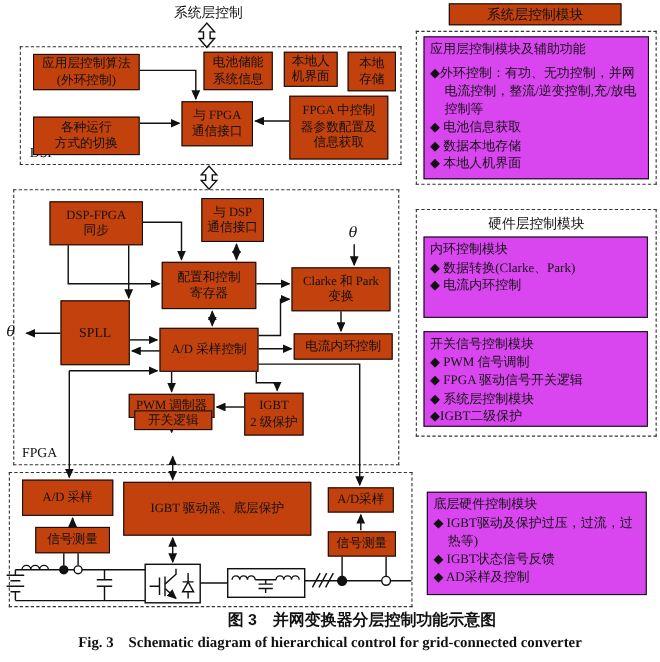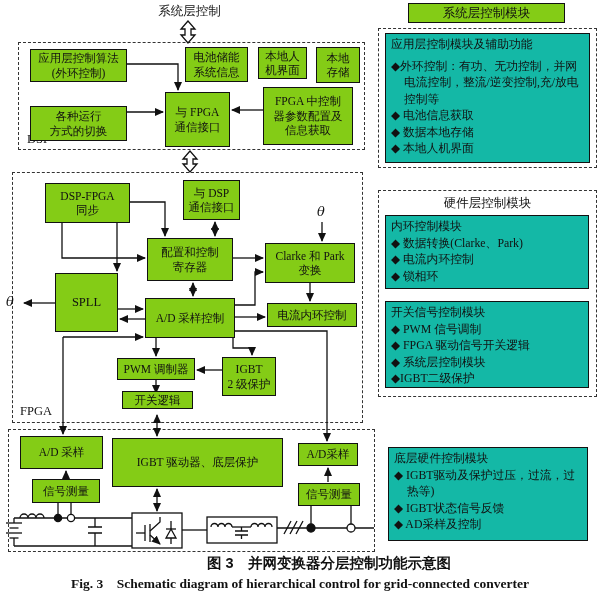--- a/index.html
+++ b/index.html
@@ -1,25 +1,25 @@
 <!DOCTYPE html>
 <html><head>
 <meta charset="utf-8">
 <style>
   html,body{margin:0;padding:0;background:#fff;}
   #stage{position:relative;width:600px;height:602px;background:#fff;color:#111;
          font-family:"Liberation Serif","DejaVu Serif",serif;overflow:hidden;}
   svg{position:absolute;left:0;top:0;}
-  .bx{position:absolute;border:1.2px solid #111;background:#84cc16;display:flex;flex-direction:column;
+  .bx{position:absolute;border:1.2px solid #111;background:#c2410c;display:flex;flex-direction:column;
       align-items:center;justify-content:center;text-align:center;font-size:11.5px;line-height:14.5px;
       box-sizing:border-box;}
   .dash{position:absolute;border:1.2px dashed #333;box-sizing:border-box;background:transparent;}
   .lbl{position:absolute;font-size:12.5px;}
   .theta{position:absolute;font-style:italic;font-size:13px;font-family:"DejaVu Serif",serif;}
-  .panel-box{position:absolute;border:1.2px solid #111;background:#14b8a6;box-sizing:border-box;
+  .panel-box{position:absolute;border:1.2px solid #111;background:#d946ef;box-sizing:border-box;
       padding:2px 5px;font-size:11.8px;line-height:16.5px;text-align:left;}
   .panel-title{position:absolute;text-align:center;font-size:12.5px;}
   .hang{padding-left:13px;text-indent:-13px;}
   .cap-zh{position:absolute;left:0;top:554px;width:600px;text-align:center;font-weight:bold;
       font-size:14.5px;font-family:"Liberation Sans","DejaVu Sans",sans-serif;margin-left:29px;}
   .cap-en{position:absolute;left:0;top:575px;width:600px;text-align:center;font-weight:bold;
       font-size:13.5px;font-family:"Liberation Serif","DejaVu Serif",serif;}
 </style>
 </head>
 <body>
@@ -134,21 +134,21 @@
     <div>系统信息</div>
   </div>
   <div class="bx" style="left:258px;top:47px;width:49px;height:32px;">
     <div>本地人</div>
     <div>机界面</div>
   </div>
   <div class="bx" style="left:316px;top:47px;width:44px;height:36px;">
     <div>本地</div>
     <div>存储</div>
   </div>
-  <div class="bx" style="left:165px;top:92px;width:65px;height:55px;">
+  <div class="bx" style="left:165px;top:92px;width:65px;height:41px;">
     <div>与 FPGA</div>
     <div>通信接口</div>
   </div>
   <div class="bx" style="left:263px;top:87px;width:90px;height:58px;">
     <div>FPGA 中控制</div>
     <div>器参数配置及</div>
     <div>信息获取</div>
   </div>
 
   <span class="lbl" style="left:20px;top:404px;">FPGA</span>
@@ -177,21 +177,21 @@
   <div class="bx" style="left:267px;top:303px;width:90px;height:24px;">
     <div>电流内环控制</div>
   </div>
   <div class="bx" style="left:117px;top:358px;width:78px;height:22px;">
     <div>PWM 调制器</div>
   </div>
   <div class="bx" style="left:222px;top:357px;width:54px;height:39px;">
     <div>IGBT</div>
     <div>2 级保护</div>
   </div>
-  <div class="bx" style="left:122px;top:391px;width:71px;height:18px;font-family:Liberation Serif, serif;">
+  <div class="bx" style="left:122px;top:373px;width:71px;height:18px;font-family:Liberation Serif, serif;">
     <div>开关逻辑</div>
   </div>
   <span class="theta" style="left:6px;top:294px;">θ</span>
   <span class="theta" style="left:317px;top:204px;">θ</span>
 
   <div class="bx" style="left:20px;top:436px;width:83px;height:33px;">
     <div>A/D 采样</div>
   </div>
   <div class="bx" style="left:32px;top:479px;width:68px;height:24px;">
     <div>信号测量</div>
@@ -215,21 +215,20 @@
     <div>◆ 电池信息获取</div>
     <div>◆ 数据本地存储</div>
     <div>◆ 本地人机界面</div>
   </div>
 
   <div class="panel-title" style="left:378px;top:195px;width:219px;">硬件层控制模块</div>
   <div class="panel-box" style="left:385px;top:215px;width:204px;height:74px;">
     <div>内环控制模块</div>
     <div>◆ 数据转换(Clarke、Park)</div>
     <div>◆ 电流内环控制</div>
-    <div>◆ 锁相环</div>
   </div>
   <div class="panel-box" style="left:385px;top:301px;width:204px;height:87px;">
     <div>开关信号控制模块</div>
     <div>◆ PWM 信号调制</div>
     <div>◆ FPGA 驱动信号开关逻辑</div>
     <div>◆ 系统层控制模块</div>
     <div>◆IGBT二级保护</div>
   </div>
   <div class="panel-box" style="left:388px;top:447px;width:200px;height:94px;">
     <div>底层硬件控制模块</div>

